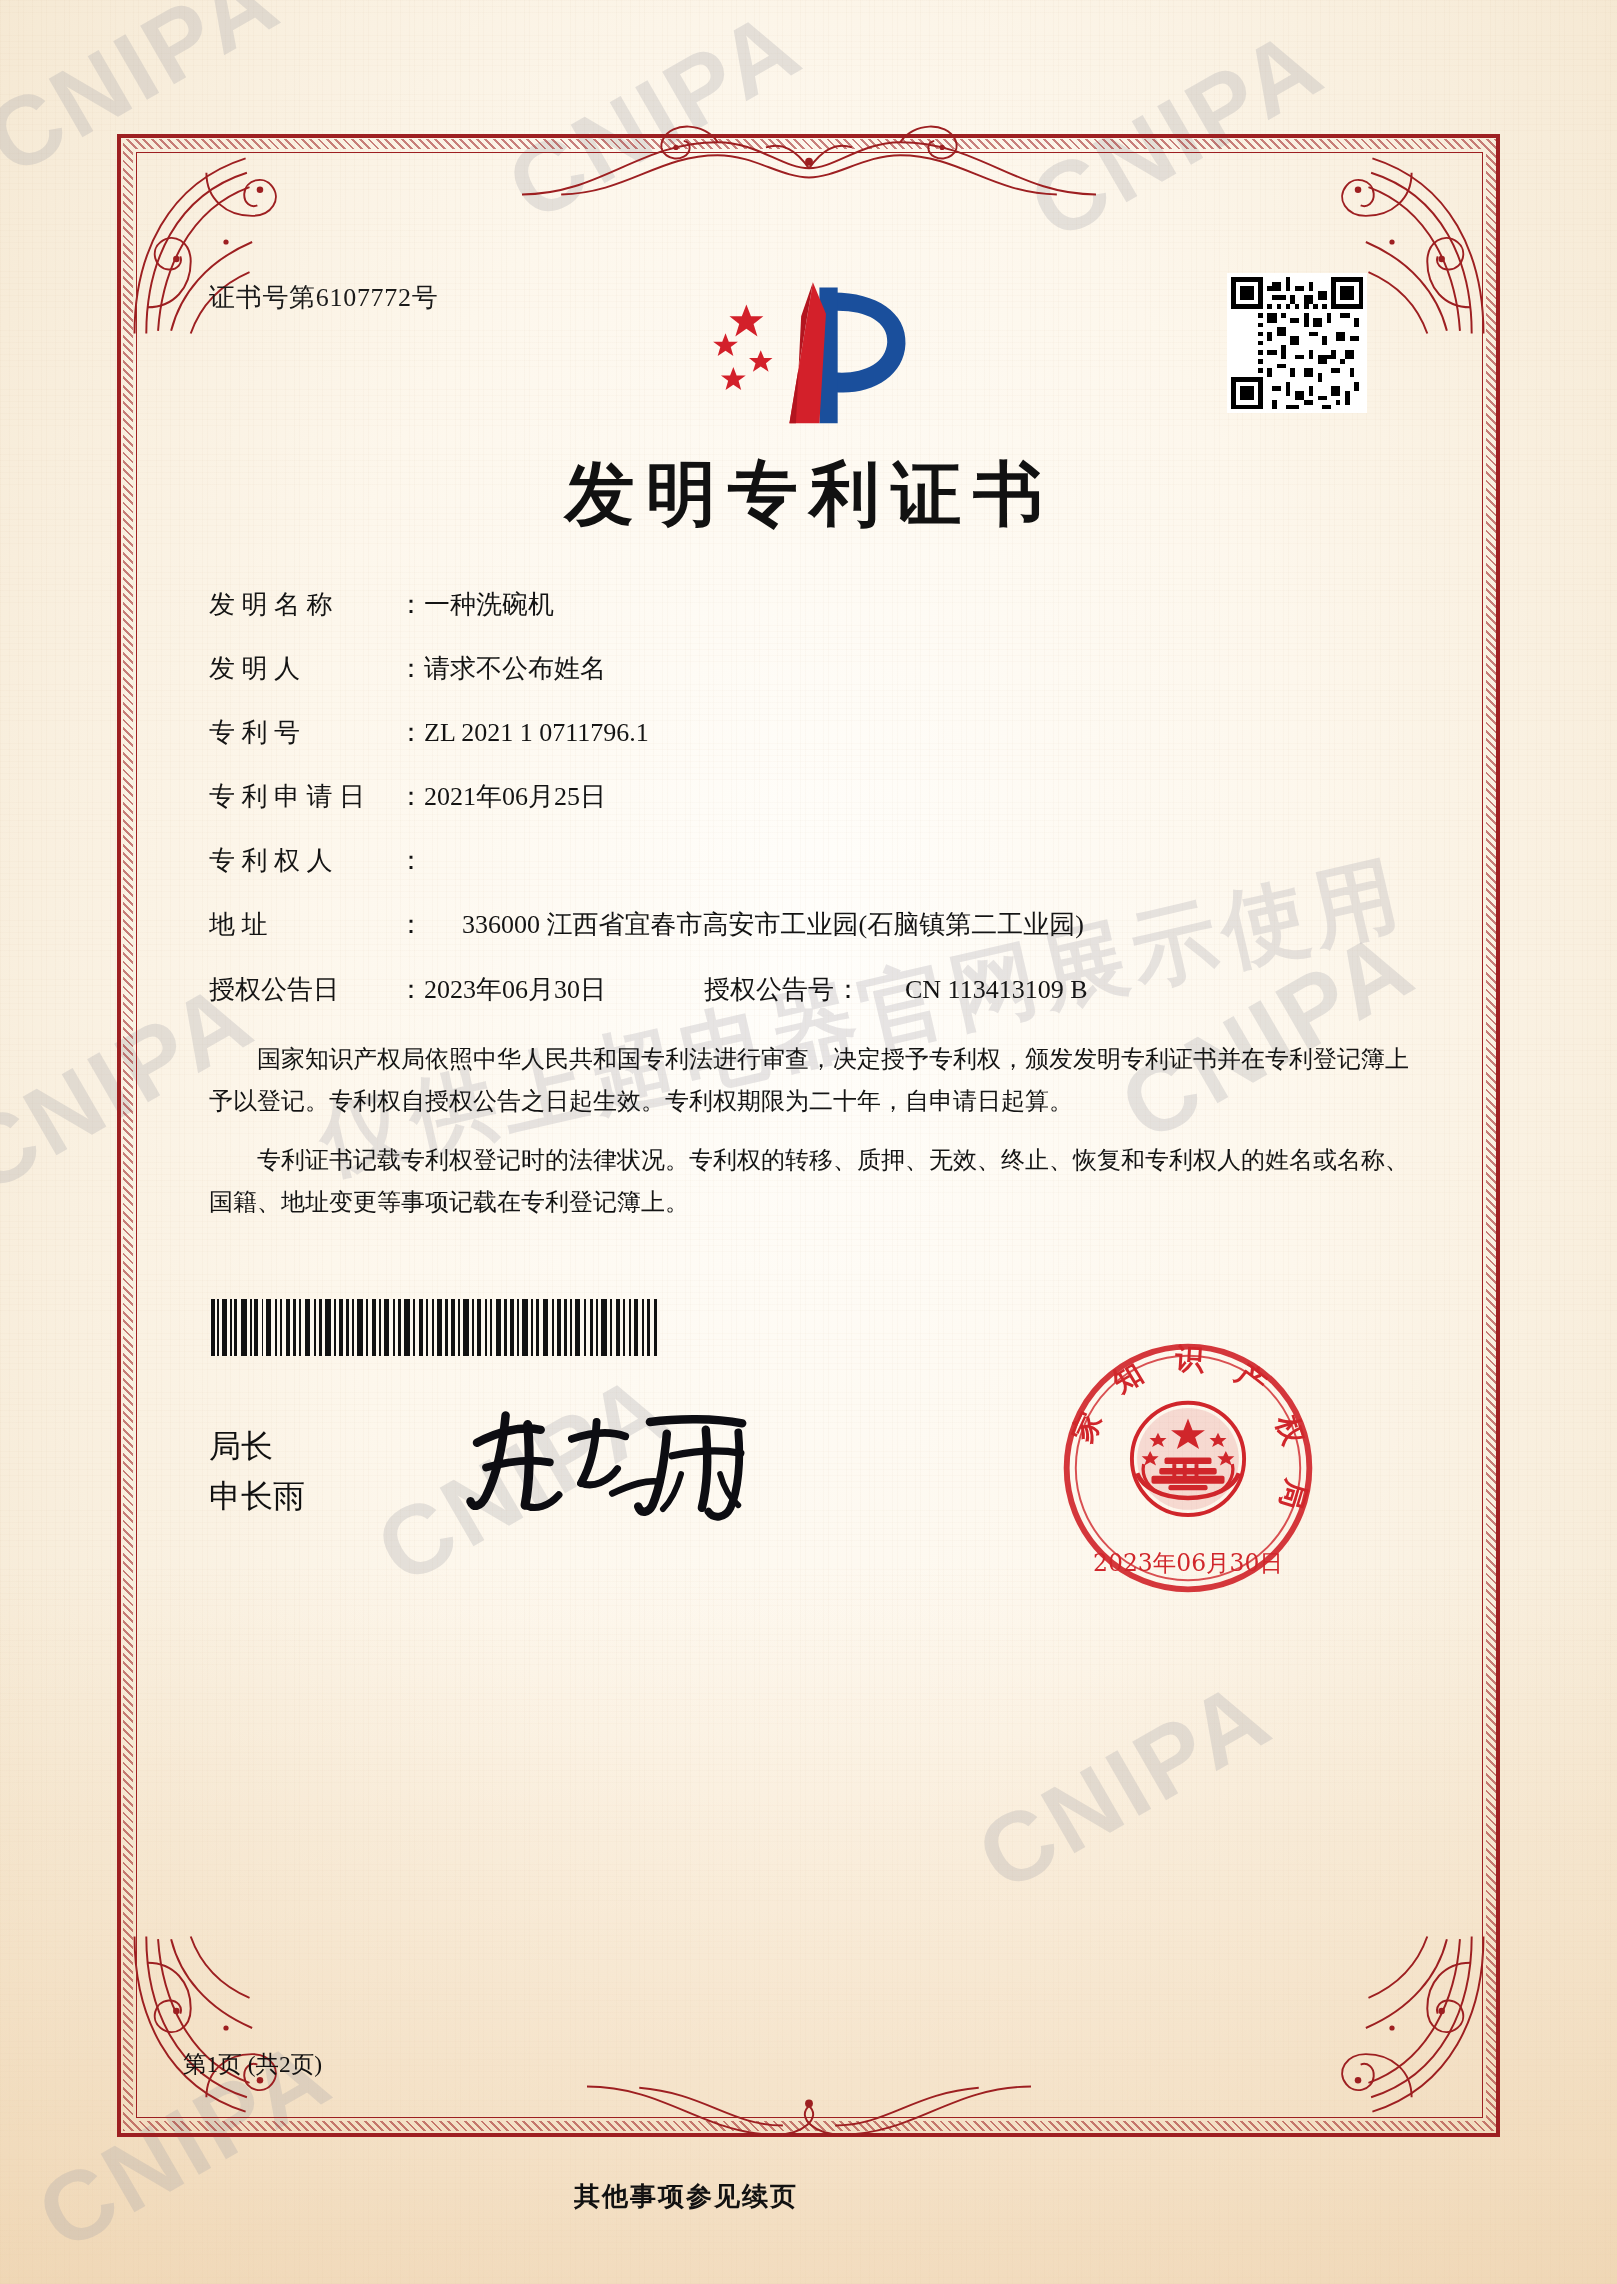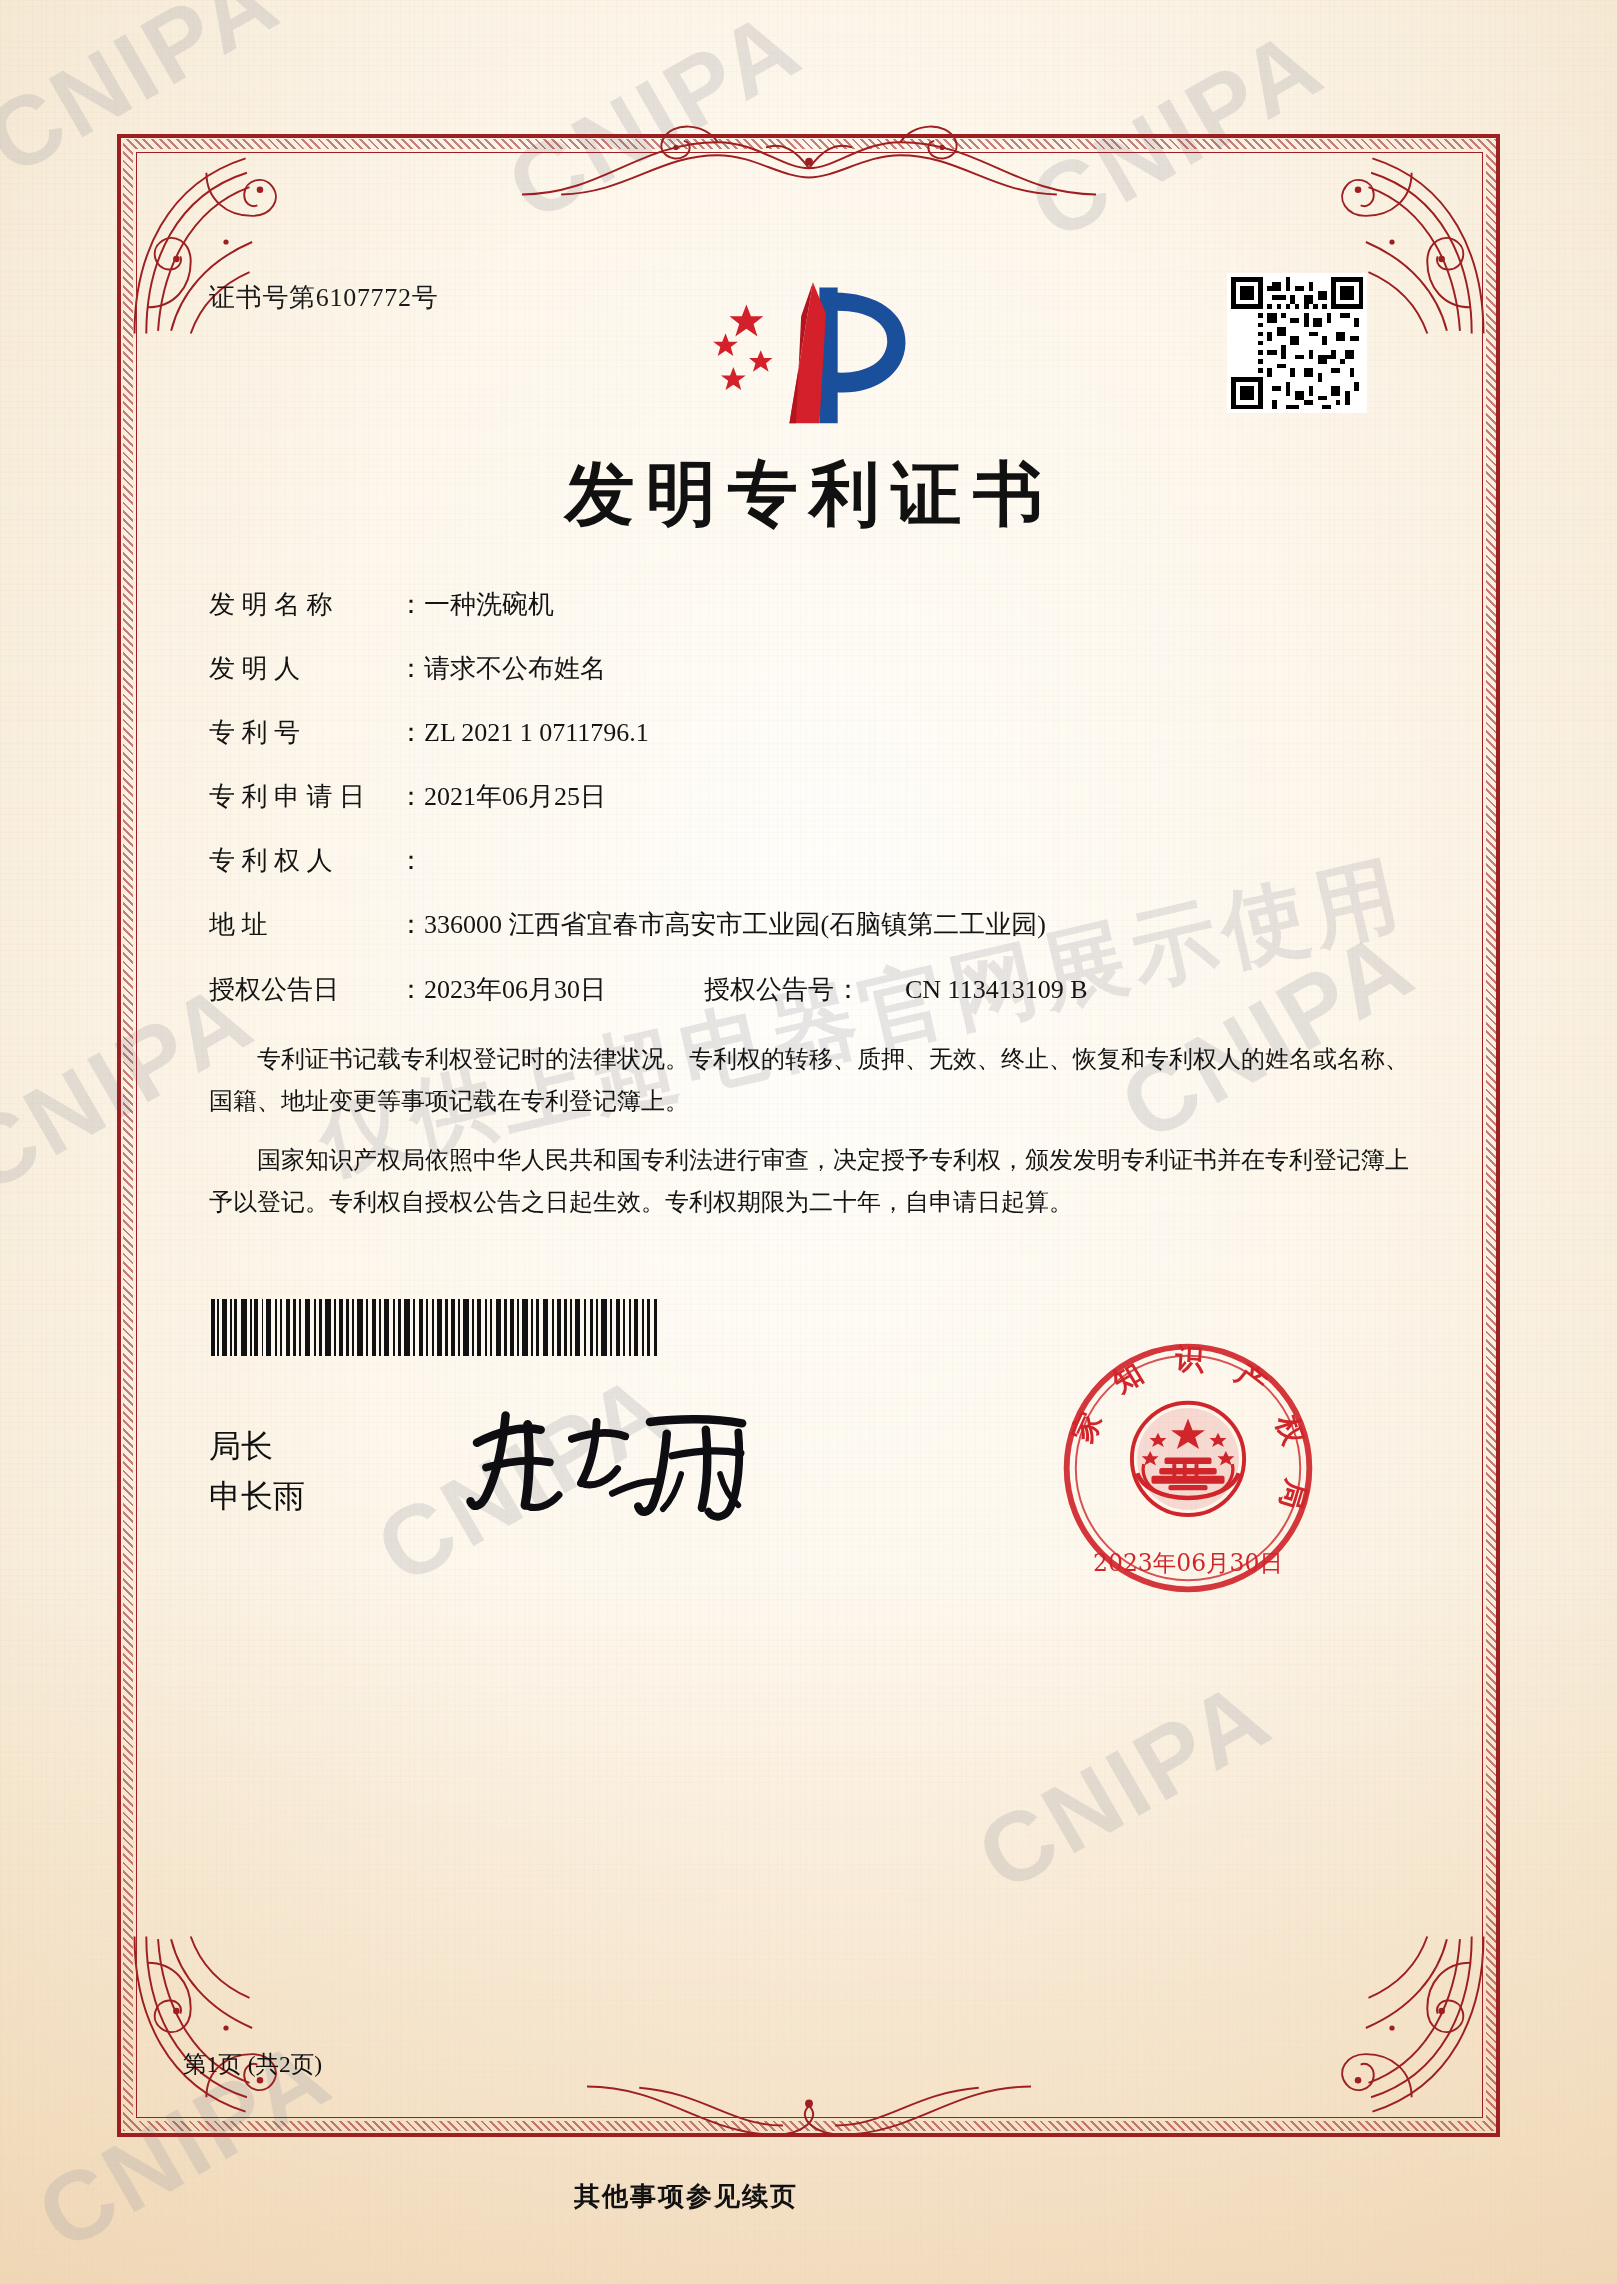--- a/index.html
+++ b/index.html
@@ -212,21 +212,21 @@
   }
   .flabel {
     width: 215px;
     flex: 0 0 215px;
     display: flex;
     justify-content: space-between;
     white-space: nowrap;
   }
   .flabel .colon { margin-left: 3.9px; }
   .fvalue { flex: 1; }
-  .fvalue.addr { max-width: 692px; }
+  .fvalue.addr { max-width: 692px; margin-left: 38px; }
 
   .frow.dual .pair2 {
     margin-left: 98px;
     display: flex;
     gap: 44px;
   }
   .frow.dual .pair2 .flabel2 {
     width: 157px;
     flex: 0 0 157px;
     display: flex;
@@ -613,22 +613,22 @@
             <span>授权公告号</span>
             <span class="colon">：</span>
           </div>
           <div>CN 113413109 B</div>
         </div>
       </div>
 
     </div>
 
     <div class="paras">
+      <div class="para">国家知识产权局依照中华人民共和国专利法进行审查，决定授予专利权，颁发发明专利证书并在专利登记簿上予以登记。专利权自授权公告之日起生效。专利权期限为二十年，自申请日起算。</div>
       <div class="para">专利证书记载专利权登记时的法律状况。专利权的转移、质押、无效、终止、恢复和专利权人的姓名或名称、国籍、地址变更等事项记载在专利登记簿上。</div>
-      <div class="para">国家知识产权局依照中华人民共和国专利法进行审查，决定授予专利权，颁发发明专利证书并在专利登记簿上予以登记。专利权自授权公告之日起生效。专利权期限为二十年，自申请日起算。</div>
     </div>
 
     <div class="barcode">
       <svg viewBox="0 0 690 88" preserveAspectRatio="none" shape-rendering="crispEdges">
         <rect width="690" height="88" fill="#fdf8ef"></rect>
         <g fill="#111">
           <rect x="2" y="0" width="5" height="88"></rect>
             <rect x="11" y="0" width="3" height="88"></rect>
           <rect x="18" y="0" width="8" height="88"></rect>
             <rect x="30" y="0" width="3" height="88"></rect>

